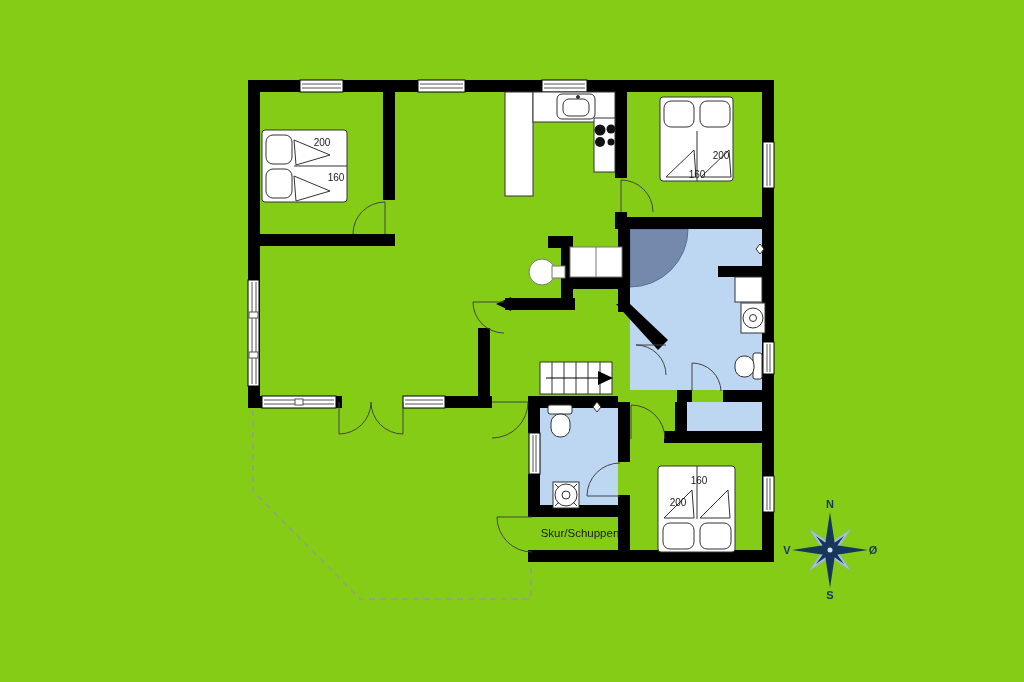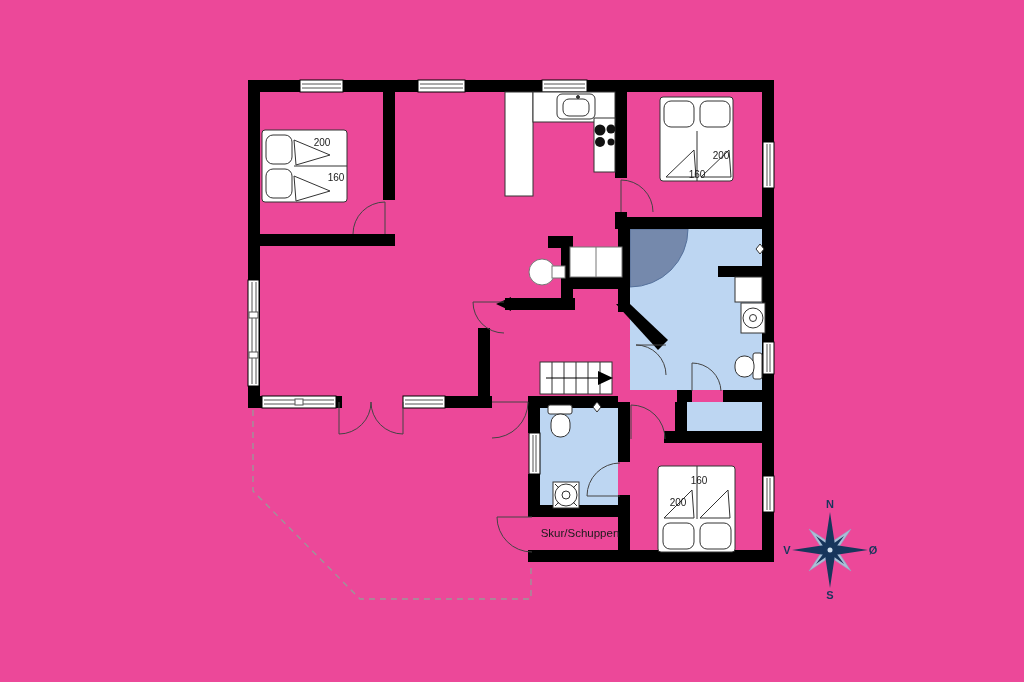--- a/index.html
+++ b/index.html
@@ -1,16 +1,16 @@
 <!DOCTYPE html>
 <html><head>
 <meta charset="utf-8">
 <style>
   html,body{margin:0;padding:0;background:#ffffff;}
-  .stage{position:relative;width:1024px;height:682px;background:#ec4899;overflow:hidden;
+  .stage{position:relative;width:1024px;height:682px;background:#84cc16;overflow:hidden;
          font-family:"Liberation Sans", sans-serif;}
   svg text{font-family:"Liberation Sans", sans-serif;fill:#1a1a1a;}
   text.dim{font-size:10px;}
   text.room{font-size:11.5px;}
   text.compass{font-size:11px;font-weight:bold;fill:#17365c;}
 </style>
 </head>
 <body>
 
 <div class="stage">

